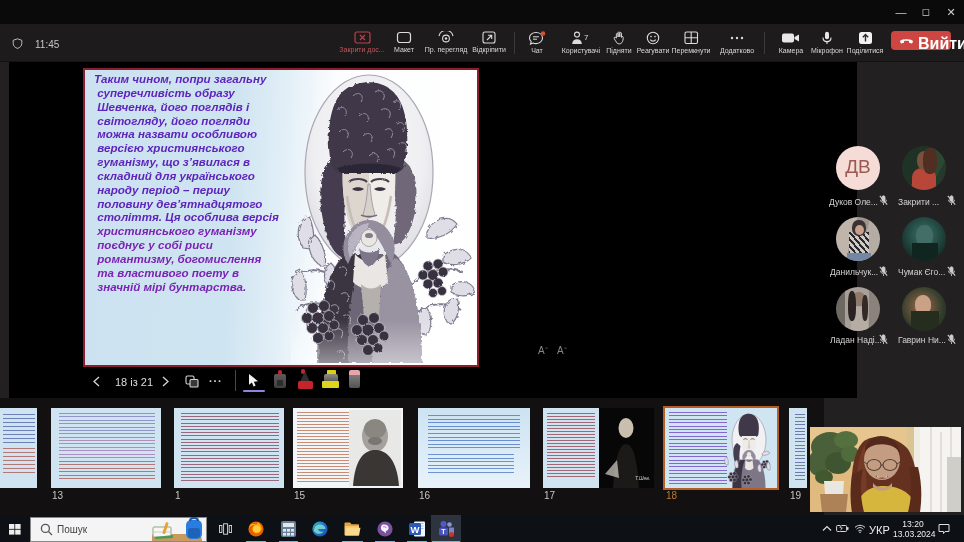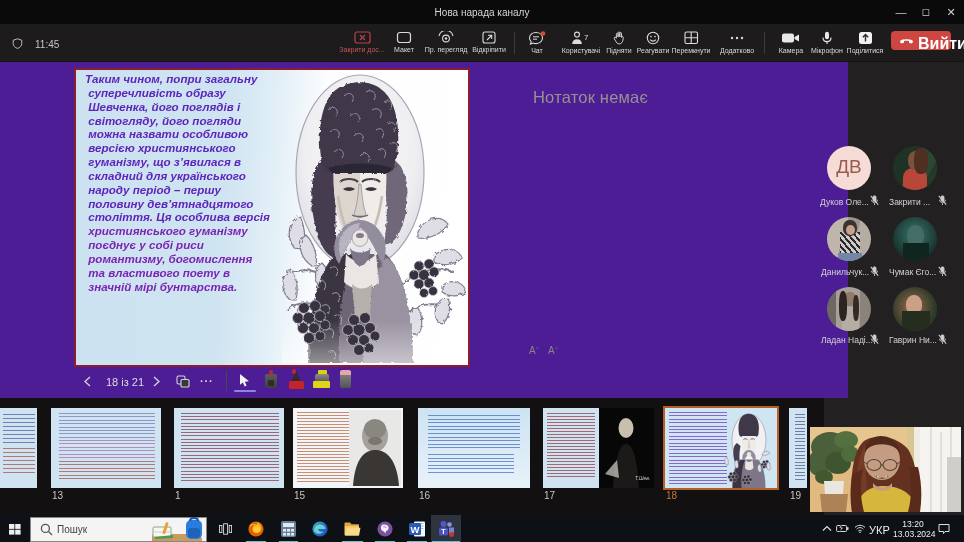--- a/index.html
+++ b/index.html
@@ -7,21 +7,21 @@
 #titlebar{position:absolute;left:0;top:0;width:964px;height:24px;background:#0a0a0a;color:#d6d6d6}
 #titlebar .t{position:absolute;left:0;right:0;top:7px;font-size:10px;text-align:center}
 .winbtn{position:absolute;top:0;width:24px;height:24px;color:#cfcfcf;font-size:11px;text-align:center;line-height:24px}
 
 #toolbar{position:absolute;left:0;top:24px;width:964px;height:38px;background:#1d1b1b;border-bottom:1px solid #141212}
 .tbi{position:absolute;text-align:center;color:#d9d9d9}
 .tbi .lbl{font-size:7px;margin-top:2px;white-space:nowrap}
 .tbi svg{display:block;margin:0 auto}
 .tdiv{position:absolute;top:8px;width:1px;height:22px;background:#3c3a3a}
 
-#stage{position:absolute;left:0;top:62px;width:848px;height:336px;background:#4c1d95}
+#stage{position:absolute;left:9px;top:62px;width:848px;height:336px;background:#000000}
 #slide{position:absolute;left:74px;top:6px;width:396px;height:299px;border:2px solid #8c1d30;background:linear-gradient(93deg,#cde2f0 0%,#cfe4f1 38%,#e2eff7 50%,#fcfdfe 62%,#ffffff 100%)}
 #slidetext{position:absolute;left:9px;top:2px;width:225px;font-weight:bold;font-style:italic;font-size:11.6px;line-height:13.85px;color:#5d25bd;letter-spacing:0px}
 #notes{position:absolute;left:533px;top:26px;font-size:16.5px;color:#97918f;letter-spacing:.2px}
 .fsz{position:absolute;top:281px;color:#8a8685;font-size:10px}
 
 .av{position:absolute;width:44px;height:44px;border-radius:50%;overflow:hidden}
 .avlbl{position:absolute;font-size:8.5px;color:#d4d2d1;white-space:nowrap}
 
 #navbar{position:absolute;left:0;top:306px;width:480px;height:30px;color:#dedede}
 .nv{position:absolute;font-size:11px;color:#dcdcdc}
@@ -42,21 +42,20 @@
             <rect x="3" y="0.8" width="3" height="5.6" rx="1.5" fill="#cfcdcc"></rect>
             <path d="M1.6 4.8 C1.6 8.6 7.4 8.6 7.4 4.8"></path>
             <path d="M4.5 8.2 V10"></path>
             <path d="M0.8 0.8 L8.2 9.6" stroke-width="1.1"></path>
           </g>
         </symbol>
 </defs>
     </svg>
 
 <div id="titlebar">
-  <div class="t">Нова нарада каналу</div>
   <div class="winbtn" style="left:889px">—</div>
   <div class="winbtn" style="left:914px;font-size:10px">◻</div>
   <div class="winbtn" style="left:939px">✕</div>
 </div>
 
 <div id="toolbar">
   <svg style="position:absolute;left:12px;top:14px" width="11" height="11" viewBox="0 0 11 11">
         <path d="M5.5 0.8 L9.8 2.3 V5.5 C9.8 8 7.8 9.7 5.5 10.4 C3.2 9.7 1.2 8 1.2 5.5 V2.3 Z" fill="none" stroke="#bdbdbd" stroke-width="1"></path>
       </svg>
   <div style="position:absolute;left:35px;top:15px;font-size:10px;color:#c7c7c7">11:45</div>
@@ -289,21 +288,20 @@
               <circle cx="142" cy="203" r="5.5"></circle>
               <circle cx="152" cy="200" r="5"></circle>
               <circle cx="137" cy="212" r="5"></circle>
               <circle cx="147" cy="211" r="5"></circle>
               <circle cx="142" cy="221" r="4.5"></circle>
               <circle cx="151" cy="219" r="4.5"></circle>
   </g>
 </svg>
     </div>
   </div>
-  <div id="notes">Нотаток немає</div>
   <div class="fsz" style="left:529px">A⁻</div>
   <div class="fsz" style="left:548px">A⁻</div>
   <div id="avatars">
     <div class="av" style="left:827px;top:84px;background:#f6dcd7">
           <div style="position:absolute;left:0;top:10px;width:44px;text-align:center;font-size:19px;color:#9b5a50">ДВ</div>
         </div>
     <div class="av" style="left:893px;top:84px;background:linear-gradient(120deg,#1e3325 0 45%,#2c4732 45% 75%,#24392a 75%)">
           <div style="position:absolute;left:10px;top:22px;width:24px;height:24px;border-radius:40% 40% 0 0;background:#b8473a"></div>
           <div style="position:absolute;left:15px;top:5px;width:15px;height:19px;border-radius:45%;background:#7a513c"></div>
           <div style="position:absolute;left:21px;top:2px;width:14px;height:26px;border-radius:40%;background:#502f22"></div>

